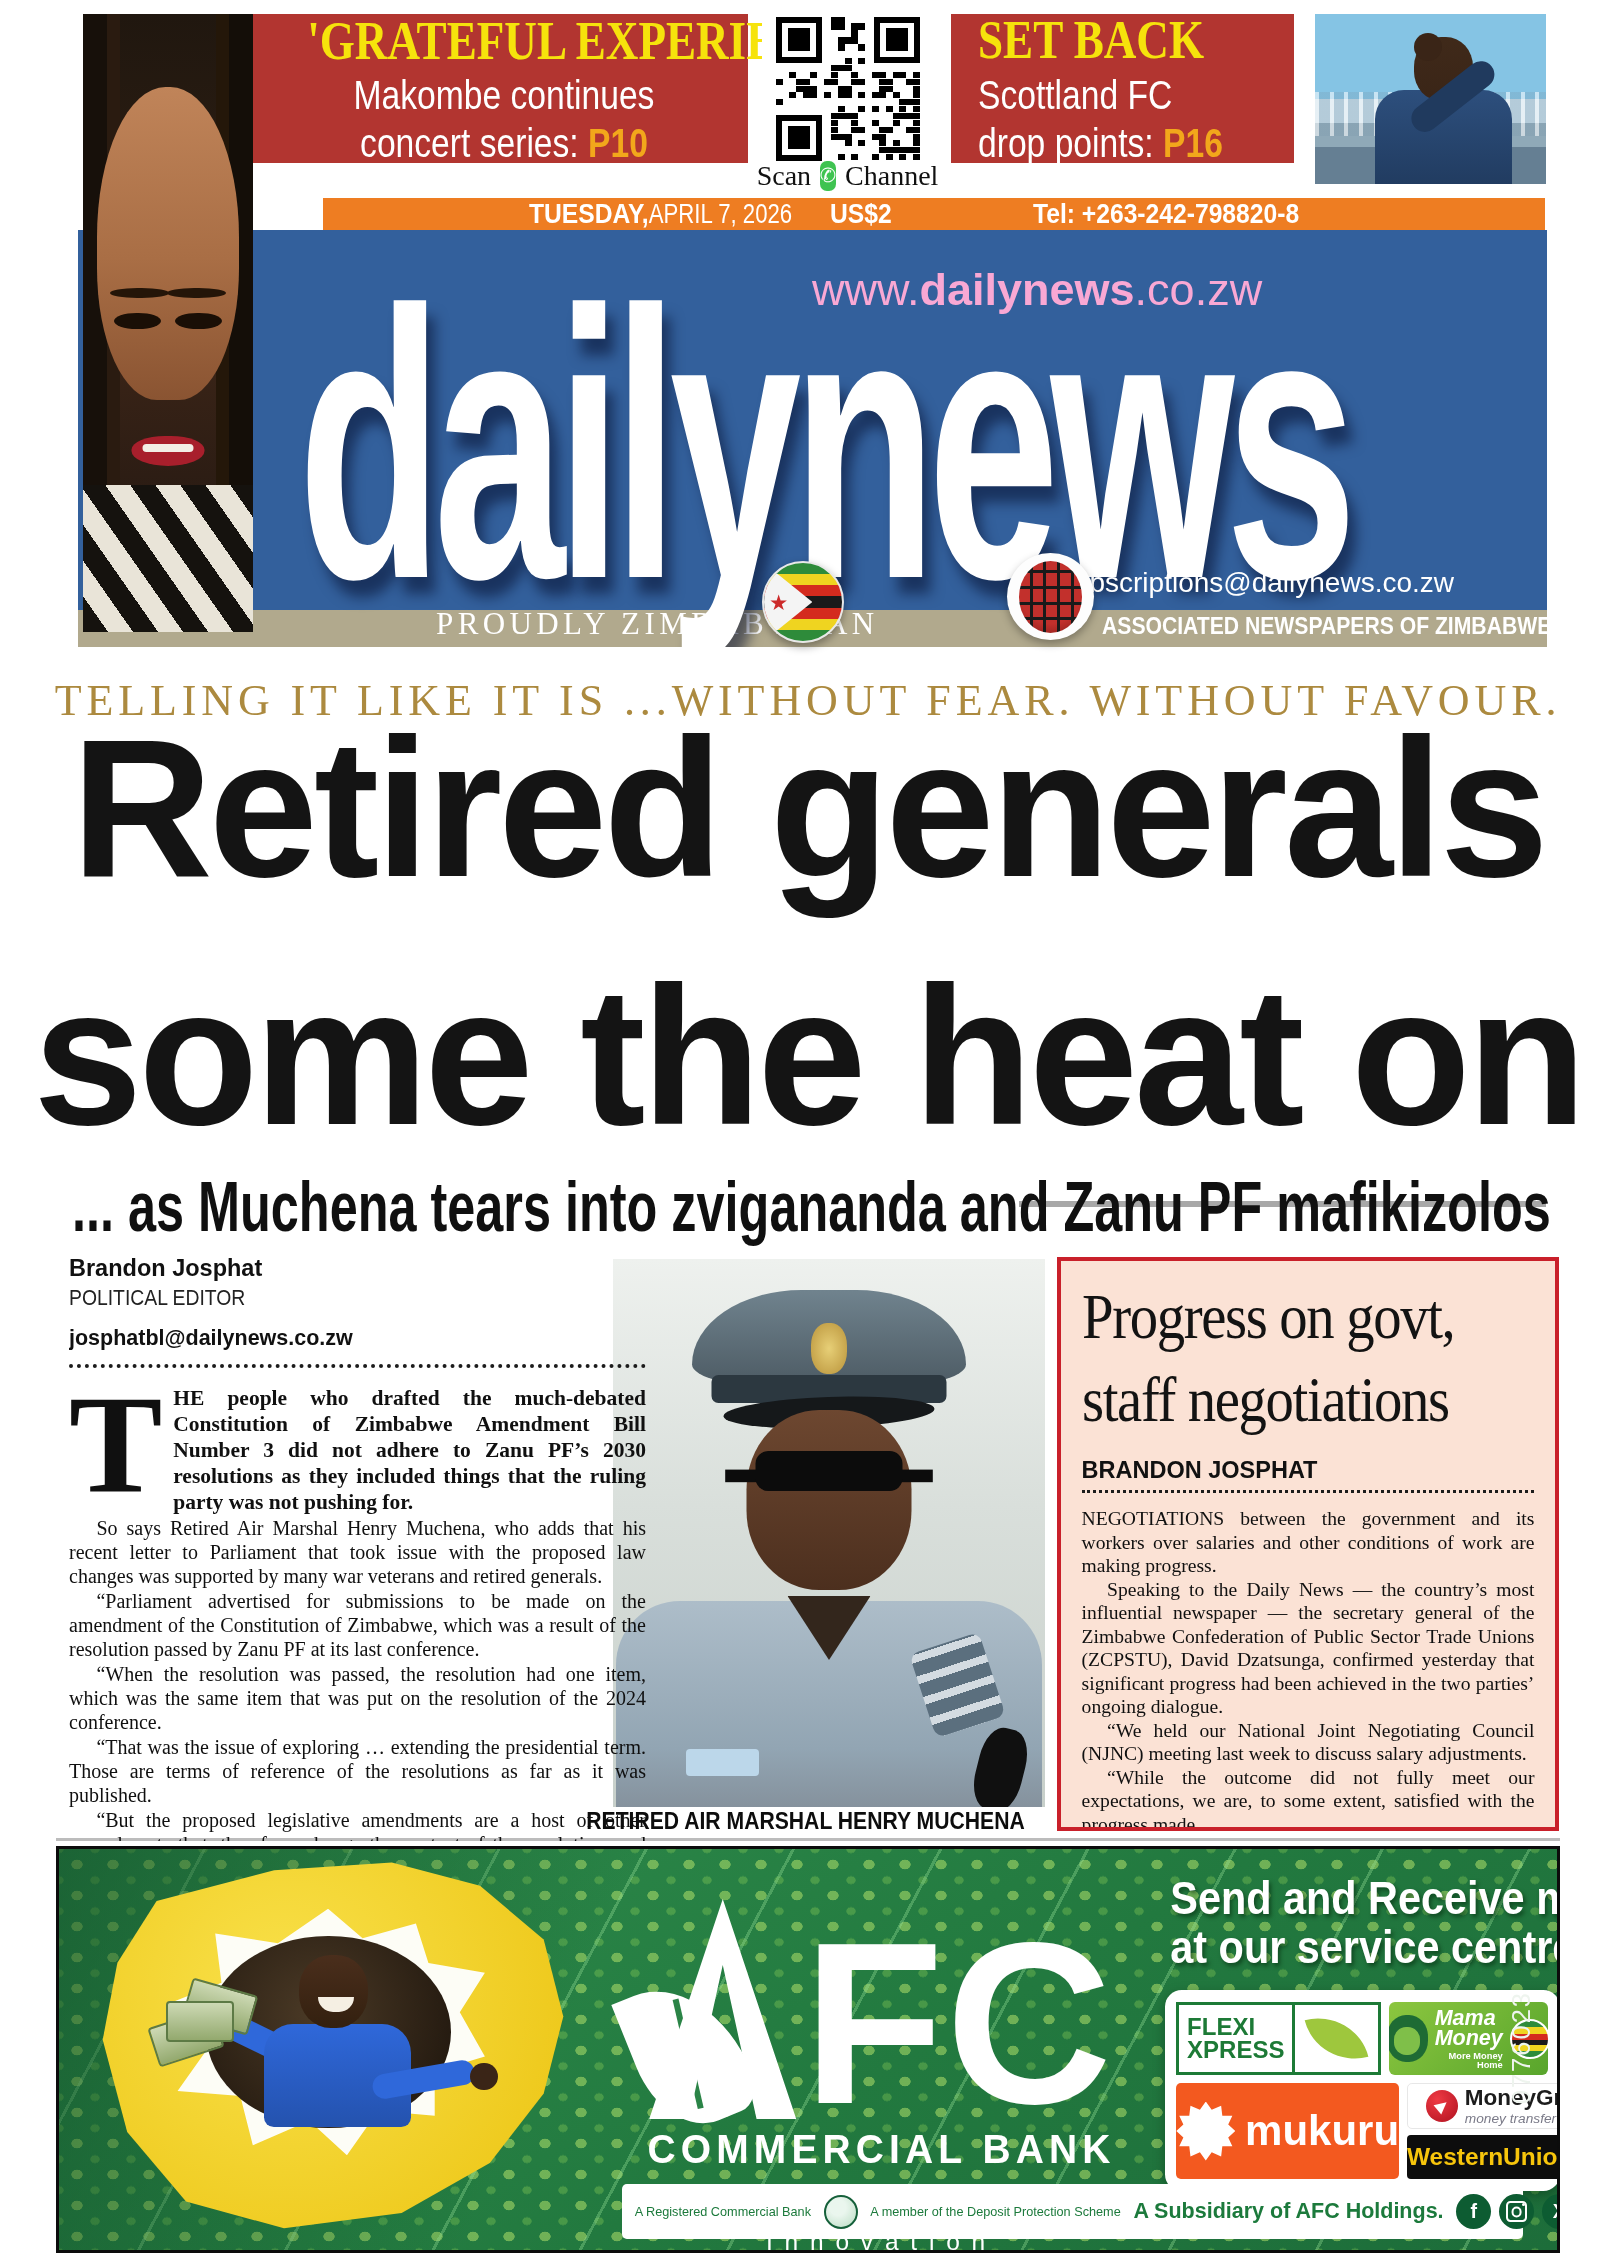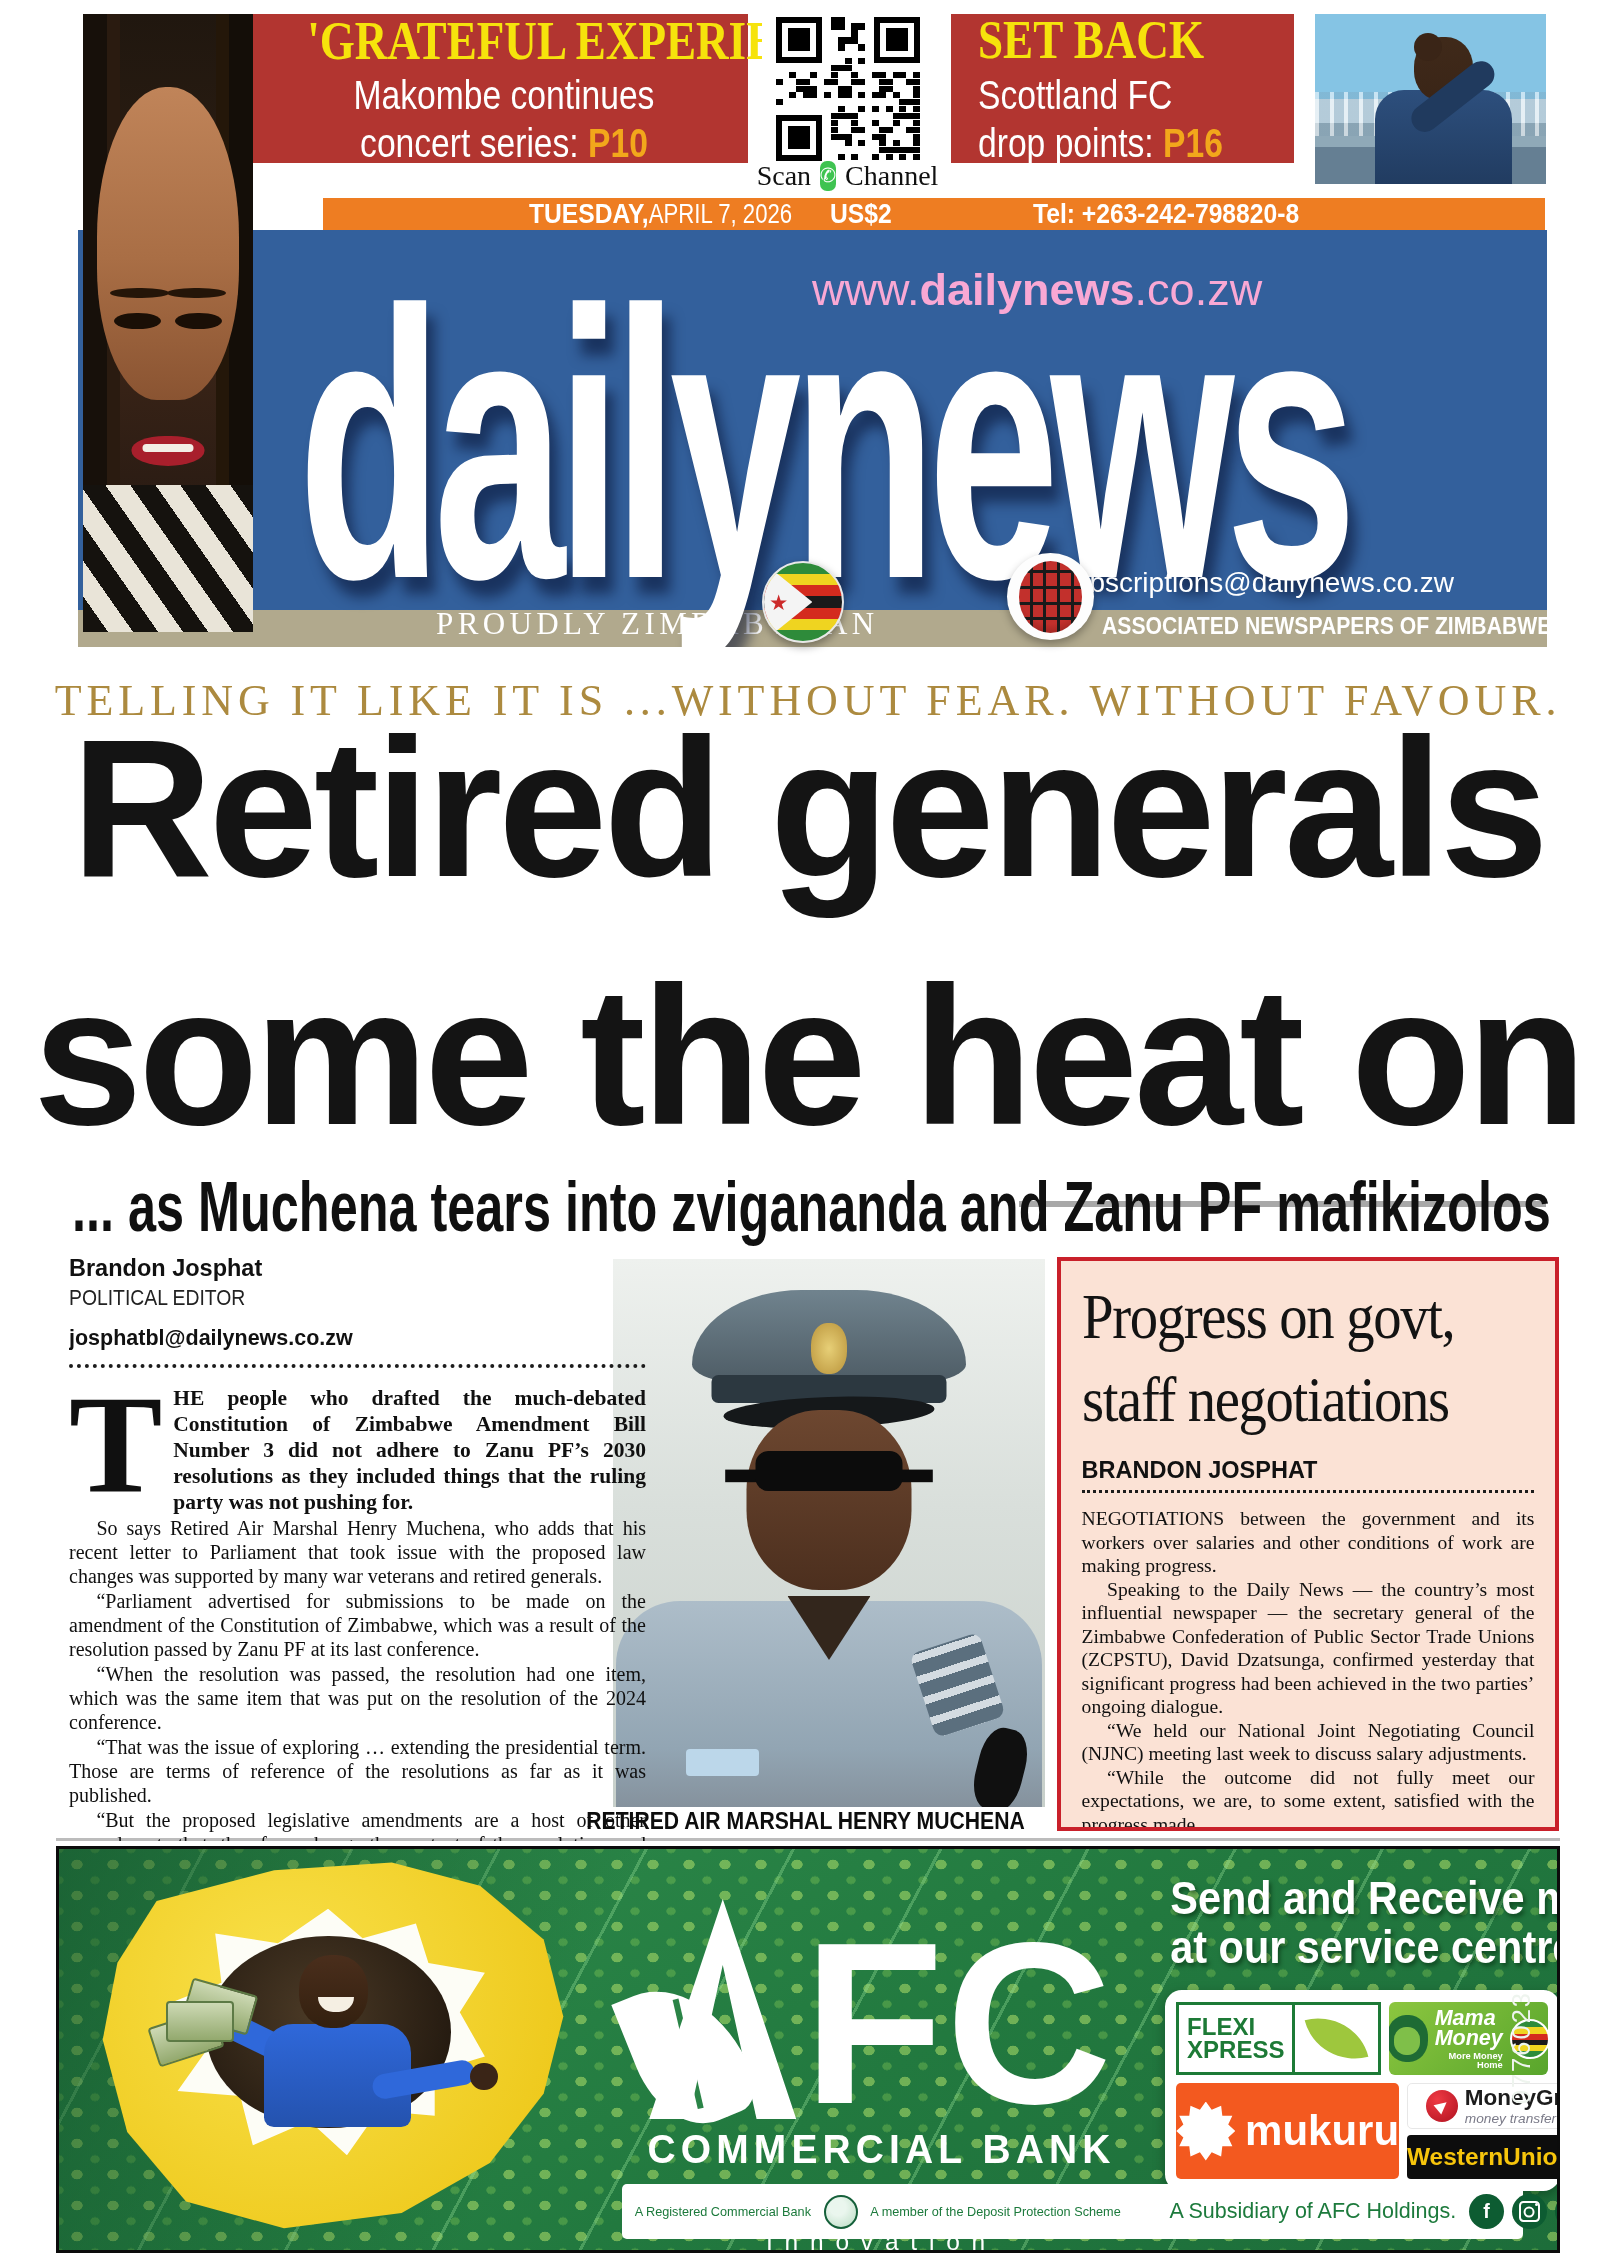--- a/index.html
+++ b/index.html
@@ -249,21 +249,21 @@
   .mg-sub{font-size:13.7px;color:#7a7a88;font-style:italic;}
   .wu-box{flex:1;background:#0d0d0d;border-radius:3.9px;display:flex;align-items:center;justify-content:center;}
   .wu-txt{font-family:"Liberation Sans",sans-serif;font-weight:bold;font-size:24.5px;color:#f7c50c;}
   #ad-code{position:absolute;right:21.5px;top:142px;color:#eef4ee;font-family:"Liberation Sans",sans-serif;font-size:25.5px;
       writing-mode:vertical-rl;transform:rotate(180deg);letter-spacing:2px;}
 
   
   #ad-footer{position:absolute;left:563px;right:34px;bottom:10.8px;height:55px;background:#fff;border-radius:4.9px;
       display:flex;align-items:center;padding:0 12.7px;gap:12.7px;color:#1c7a3c;font-family:"Liberation Sans",sans-serif;}
   .ft-sm{font-size:12.7px;white-space:nowrap;}
-  .ft-big{font-size:21.5px;font-weight:normal;white-space:nowrap;margin-left:36px;}
+  .ft-big{font-size:21.5px;font-weight:bold;white-space:nowrap;}
   .dpc{width:30px;height:30px;border-radius:50%;border:2.4px solid #15603a;flex:0 0 auto;
       background:radial-gradient(circle at 40% 35%,#eaf6ee 30%,#b9dcc3);}
   .socials{margin-left:auto;display:flex;gap:7.8px;}
   .soc{width:35px;height:35px;border-radius:50%;background:#0d5c32;color:#fff;display:flex;align-items:center;justify-content:center;
       font-family:"Liberation Sans",sans-serif;font-weight:bold;font-size:19.6px;flex:0 0 auto;}
   .soc.x{background:#0d5c32;}
   .ig-glyph{width:16.7px;height:16.7px;border:2px solid #fff;border-radius:4.4px;position:relative;}
   .ig-glyph::after{content:'';position:absolute;right:-0.5px;top:-0.5px;width:3.4px;height:3.4px;background:#fff;border-radius:50%;}
   .ig-glyph::before{content:'';position:absolute;left:50%;top:50%;transform:translate(-50%,-50%);width:6.9px;height:6.9px;
       border:2px solid #fff;border-radius:50%;}

